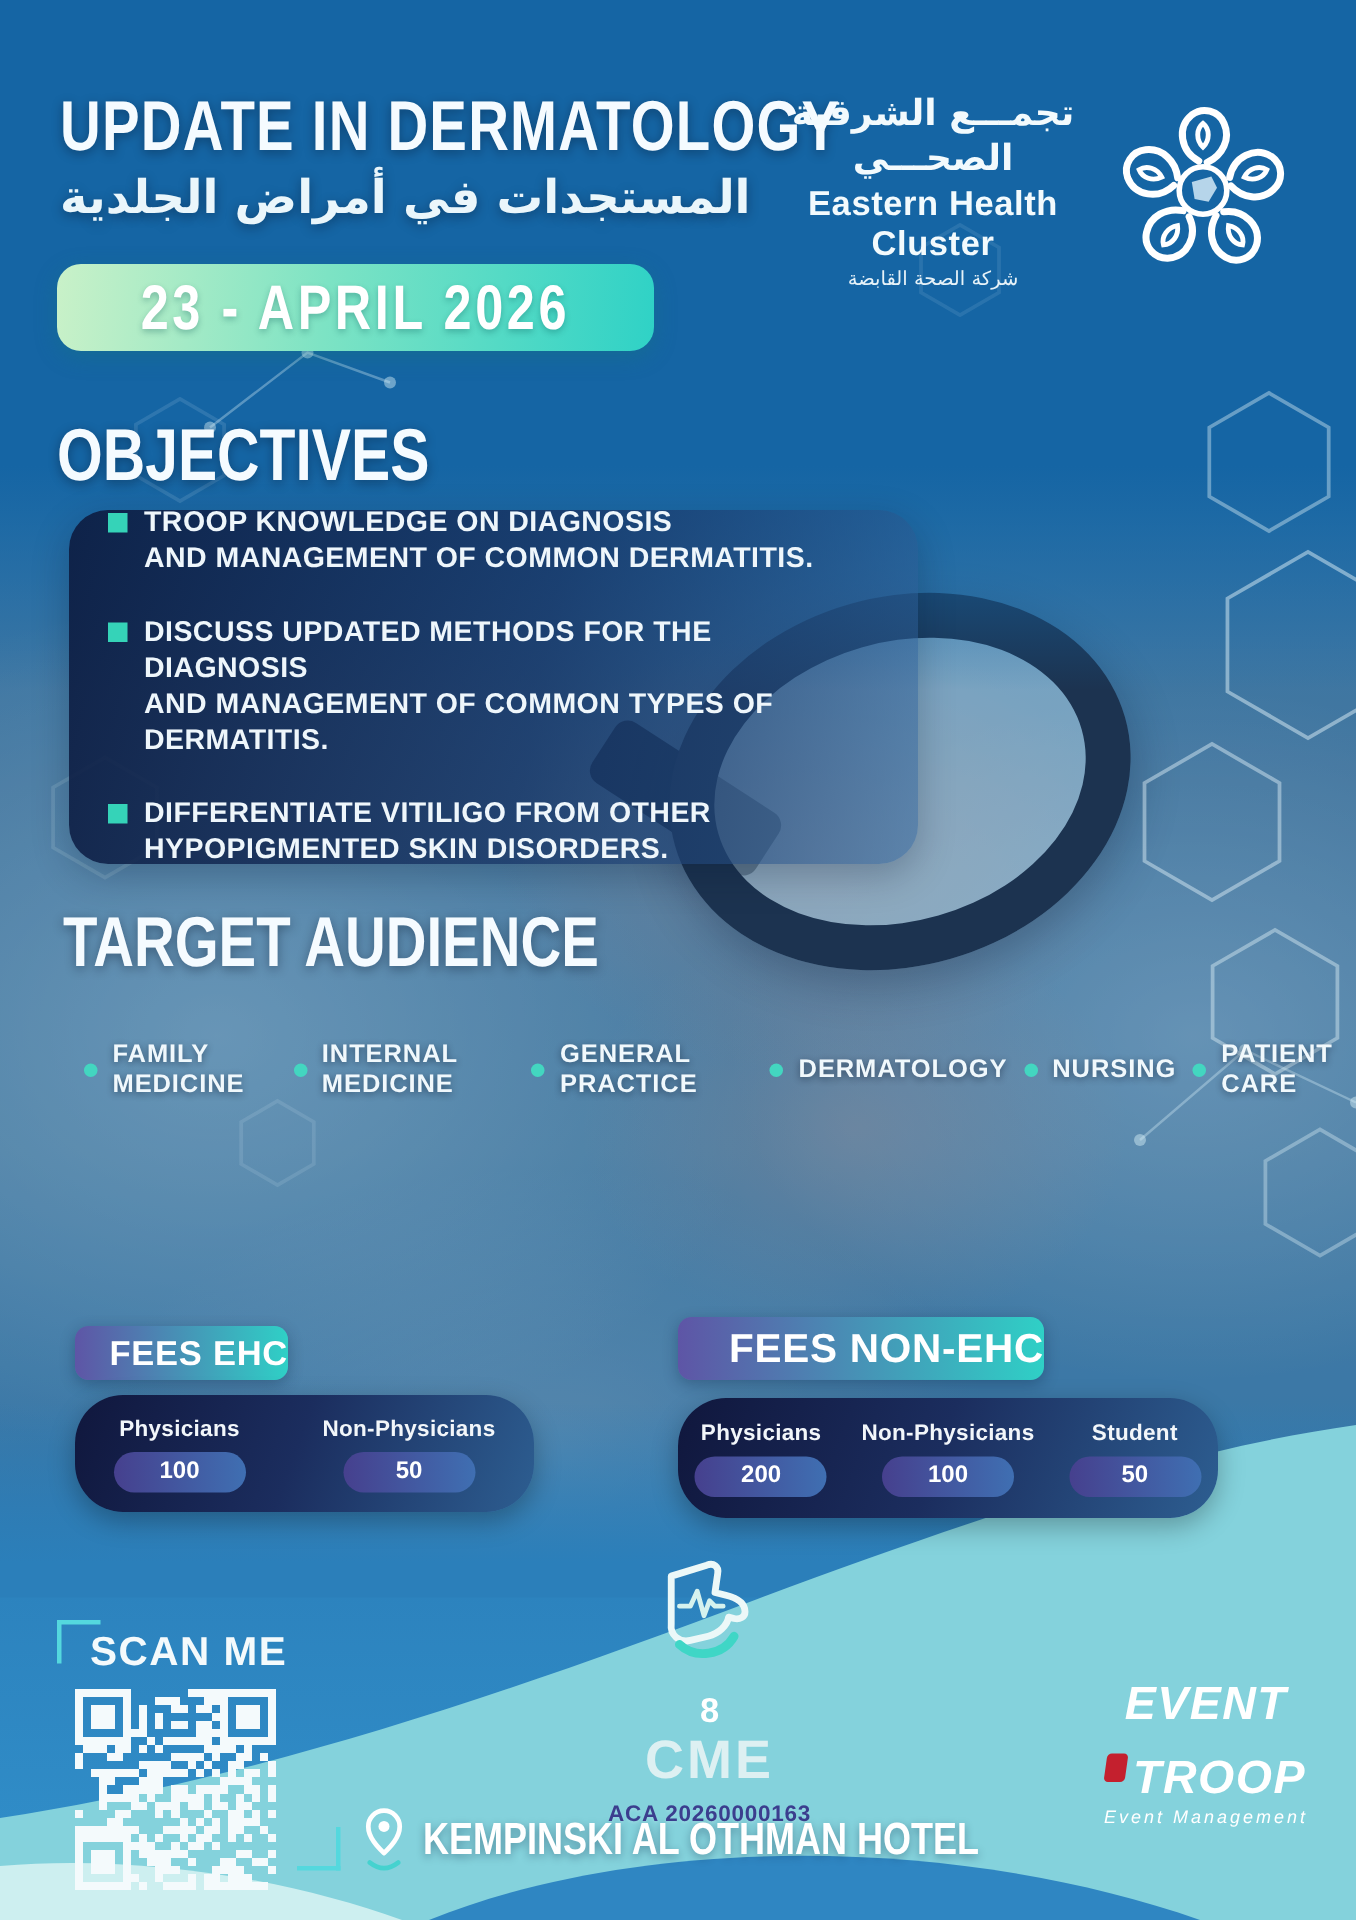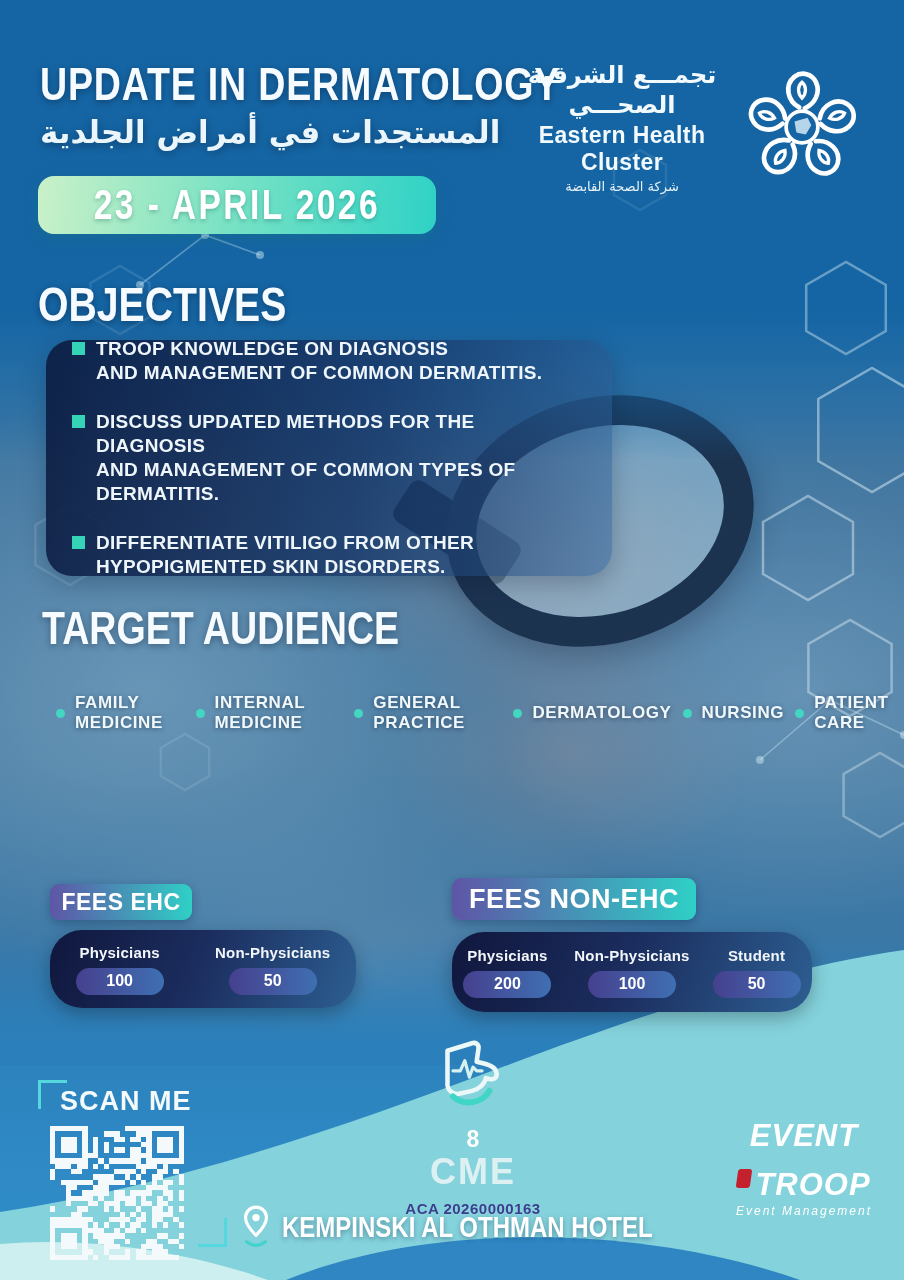--- a/index.html
+++ b/index.html
@@ -66,21 +66,21 @@
 
   
   .h-target{left:42px;top:600px;font-size:47px;font-weight:bold;color:#f5fbff;}
   .ta-list{left:56px;top:668px;display:flex;gap:11px;margin-top:25px;}
   .ta-item{display:flex;align-items:center;gap:10px;}
   .ta-dot{width:9px;height:9px;border-radius:50%;background:#43d6c0;flex:none;}
   .ta-label{font-size:17px;font-weight:bold;color:#f0f8fc;letter-spacing:.6px;
     text-shadow:0 1px 5px rgba(0,12,32,.45);}
 
   
-  .fees-badge{border-radius:9px;display:flex;align-items:center;justify-content:center;
+  .fees-badge{border-radius:9px;display:flex;align-items:center;justify-content:flex-end;
     color:#fff;font-weight:bold;background:linear-gradient(90deg,#5e55a6 0%,#2fd0c6 100%);
     box-shadow:0 3px 10px rgba(5,25,55,.3);}
   .fees-badge.ehc{left:50px;top:884px;width:142px;height:36px;font-size:23px;letter-spacing:.5px;}
   .fees-badge.non{left:452px;top:878px;width:244px;height:42px;font-size:27px;letter-spacing:.5px;}
   .fees-panel{border-radius:32px;display:flex;align-items:center;justify-content:space-around;
     background:linear-gradient(110deg,#10173d 0%,#1b2d5e 48%,#2d5e91 100%);
     box-shadow:0 6px 18px rgba(0,0,0,.28);}
   .fees-panel.ehc{left:50px;top:930px;width:306px;height:78px;}
   .fees-panel.non{left:452px;top:932px;width:360px;height:80px;}
   .fee-col{display:flex;flex-direction:column;align-items:center;gap:7px;}

